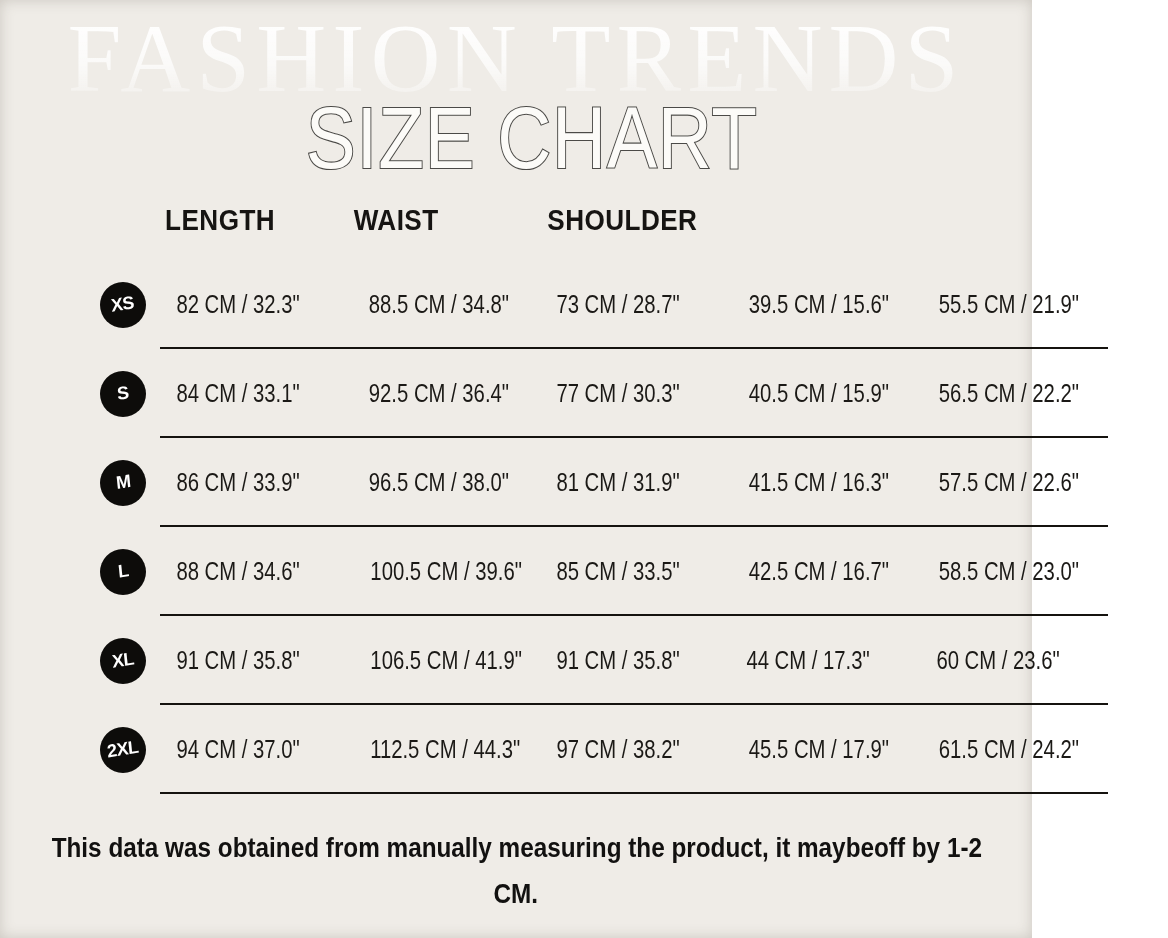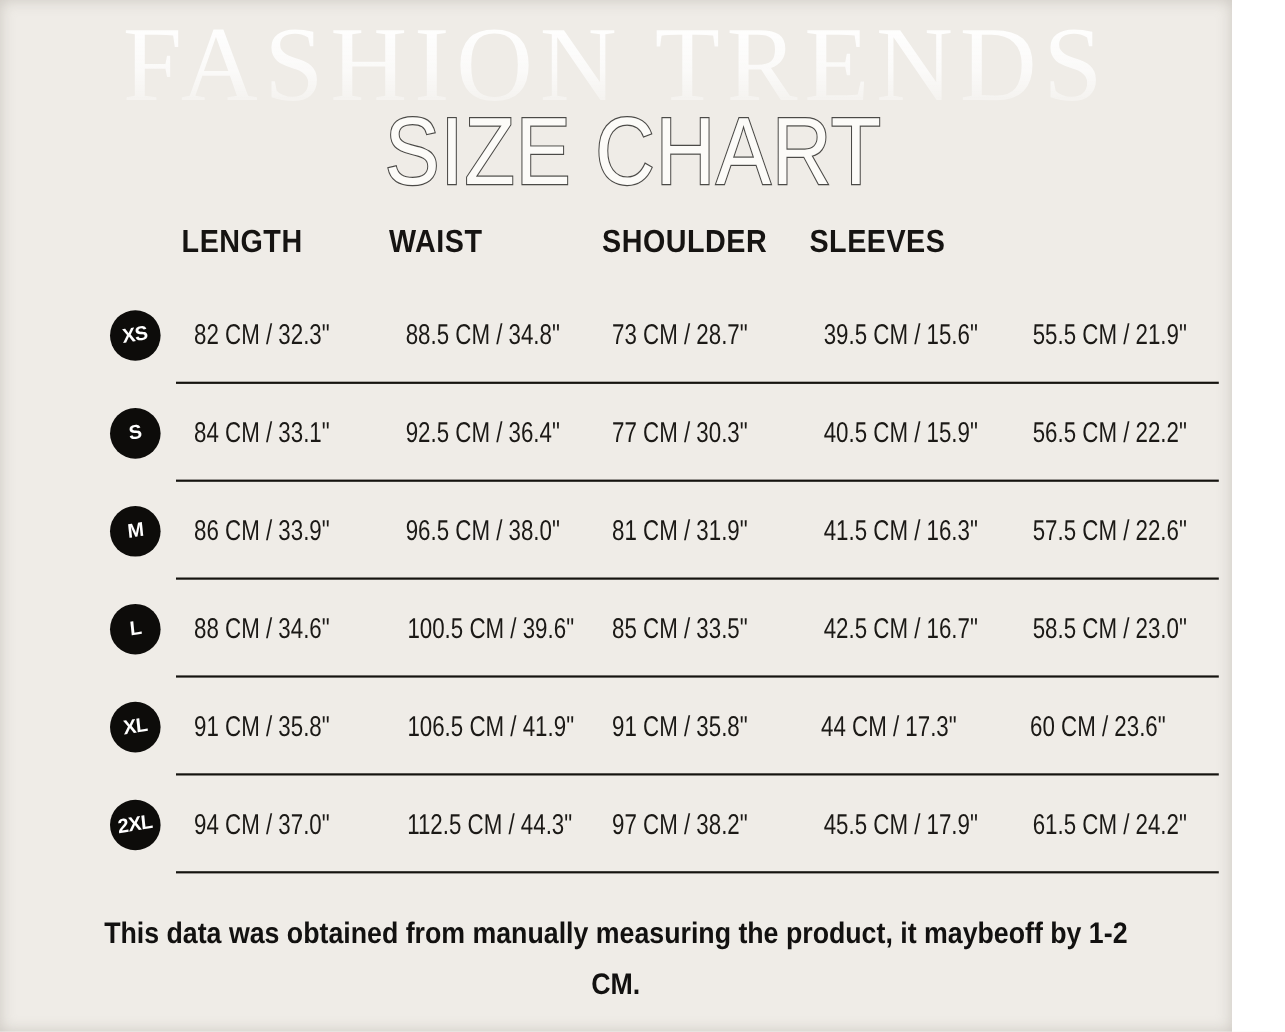--- a/index.html
+++ b/index.html
@@ -3,21 +3,21 @@
 <meta charset="utf-8">
 <style>
   html,body{margin:0;padding:0;}
   body{
     width:1168px;height:938px;
     font-family:"Liberation Sans",sans-serif;
     overflow:hidden;
   }
   .page{
     position:relative;
-    width:1120px;height:938px;
+    width:1032px;height:938px;
     background:#efece7;
     box-shadow:inset 0 0 14px rgba(110,104,92,0.28);
   }
   
   .watermark{
     position:absolute;top:6px;left:0;width:100%;
     text-align:center;white-space:nowrap;
     font-family:"Liberation Serif",serif;
     font-size:97px;line-height:1.1;letter-spacing:6px;
     background:linear-gradient(180deg,rgba(255,255,255,0.98) 10%,rgba(255,255,255,0.72) 55%,rgba(255,255,255,0.06) 100%);
@@ -104,21 +104,20 @@
 
   <h1 class="title"><span class="title-inner">SIZE CHART</span></h1>
 
   <div class="size-table">
 
     <div class="hrow">
       <div class="cell badge-cell"></div>
       <div class="cell"><span class="head-label">LENGTH</span></div>
       <div class="cell"><span class="head-label">WAIST</span></div>
       <div class="cell"><span class="head-label">SHOULDER</span></div>
-      <div class="cell"><span class="head-label">SLEEVES</span></div>
     </div>
 
     <div class="row">
       <div class="cell badge-cell">
           <span class="badge">
             <span class="badge-label">XS</span>
           </span>
         </div>
       <div class="cell"><span class="val">82 CM / 32.3"</span></div>
       <div class="cell"><span class="val">88.5 CM / 34.8"</span></div>

